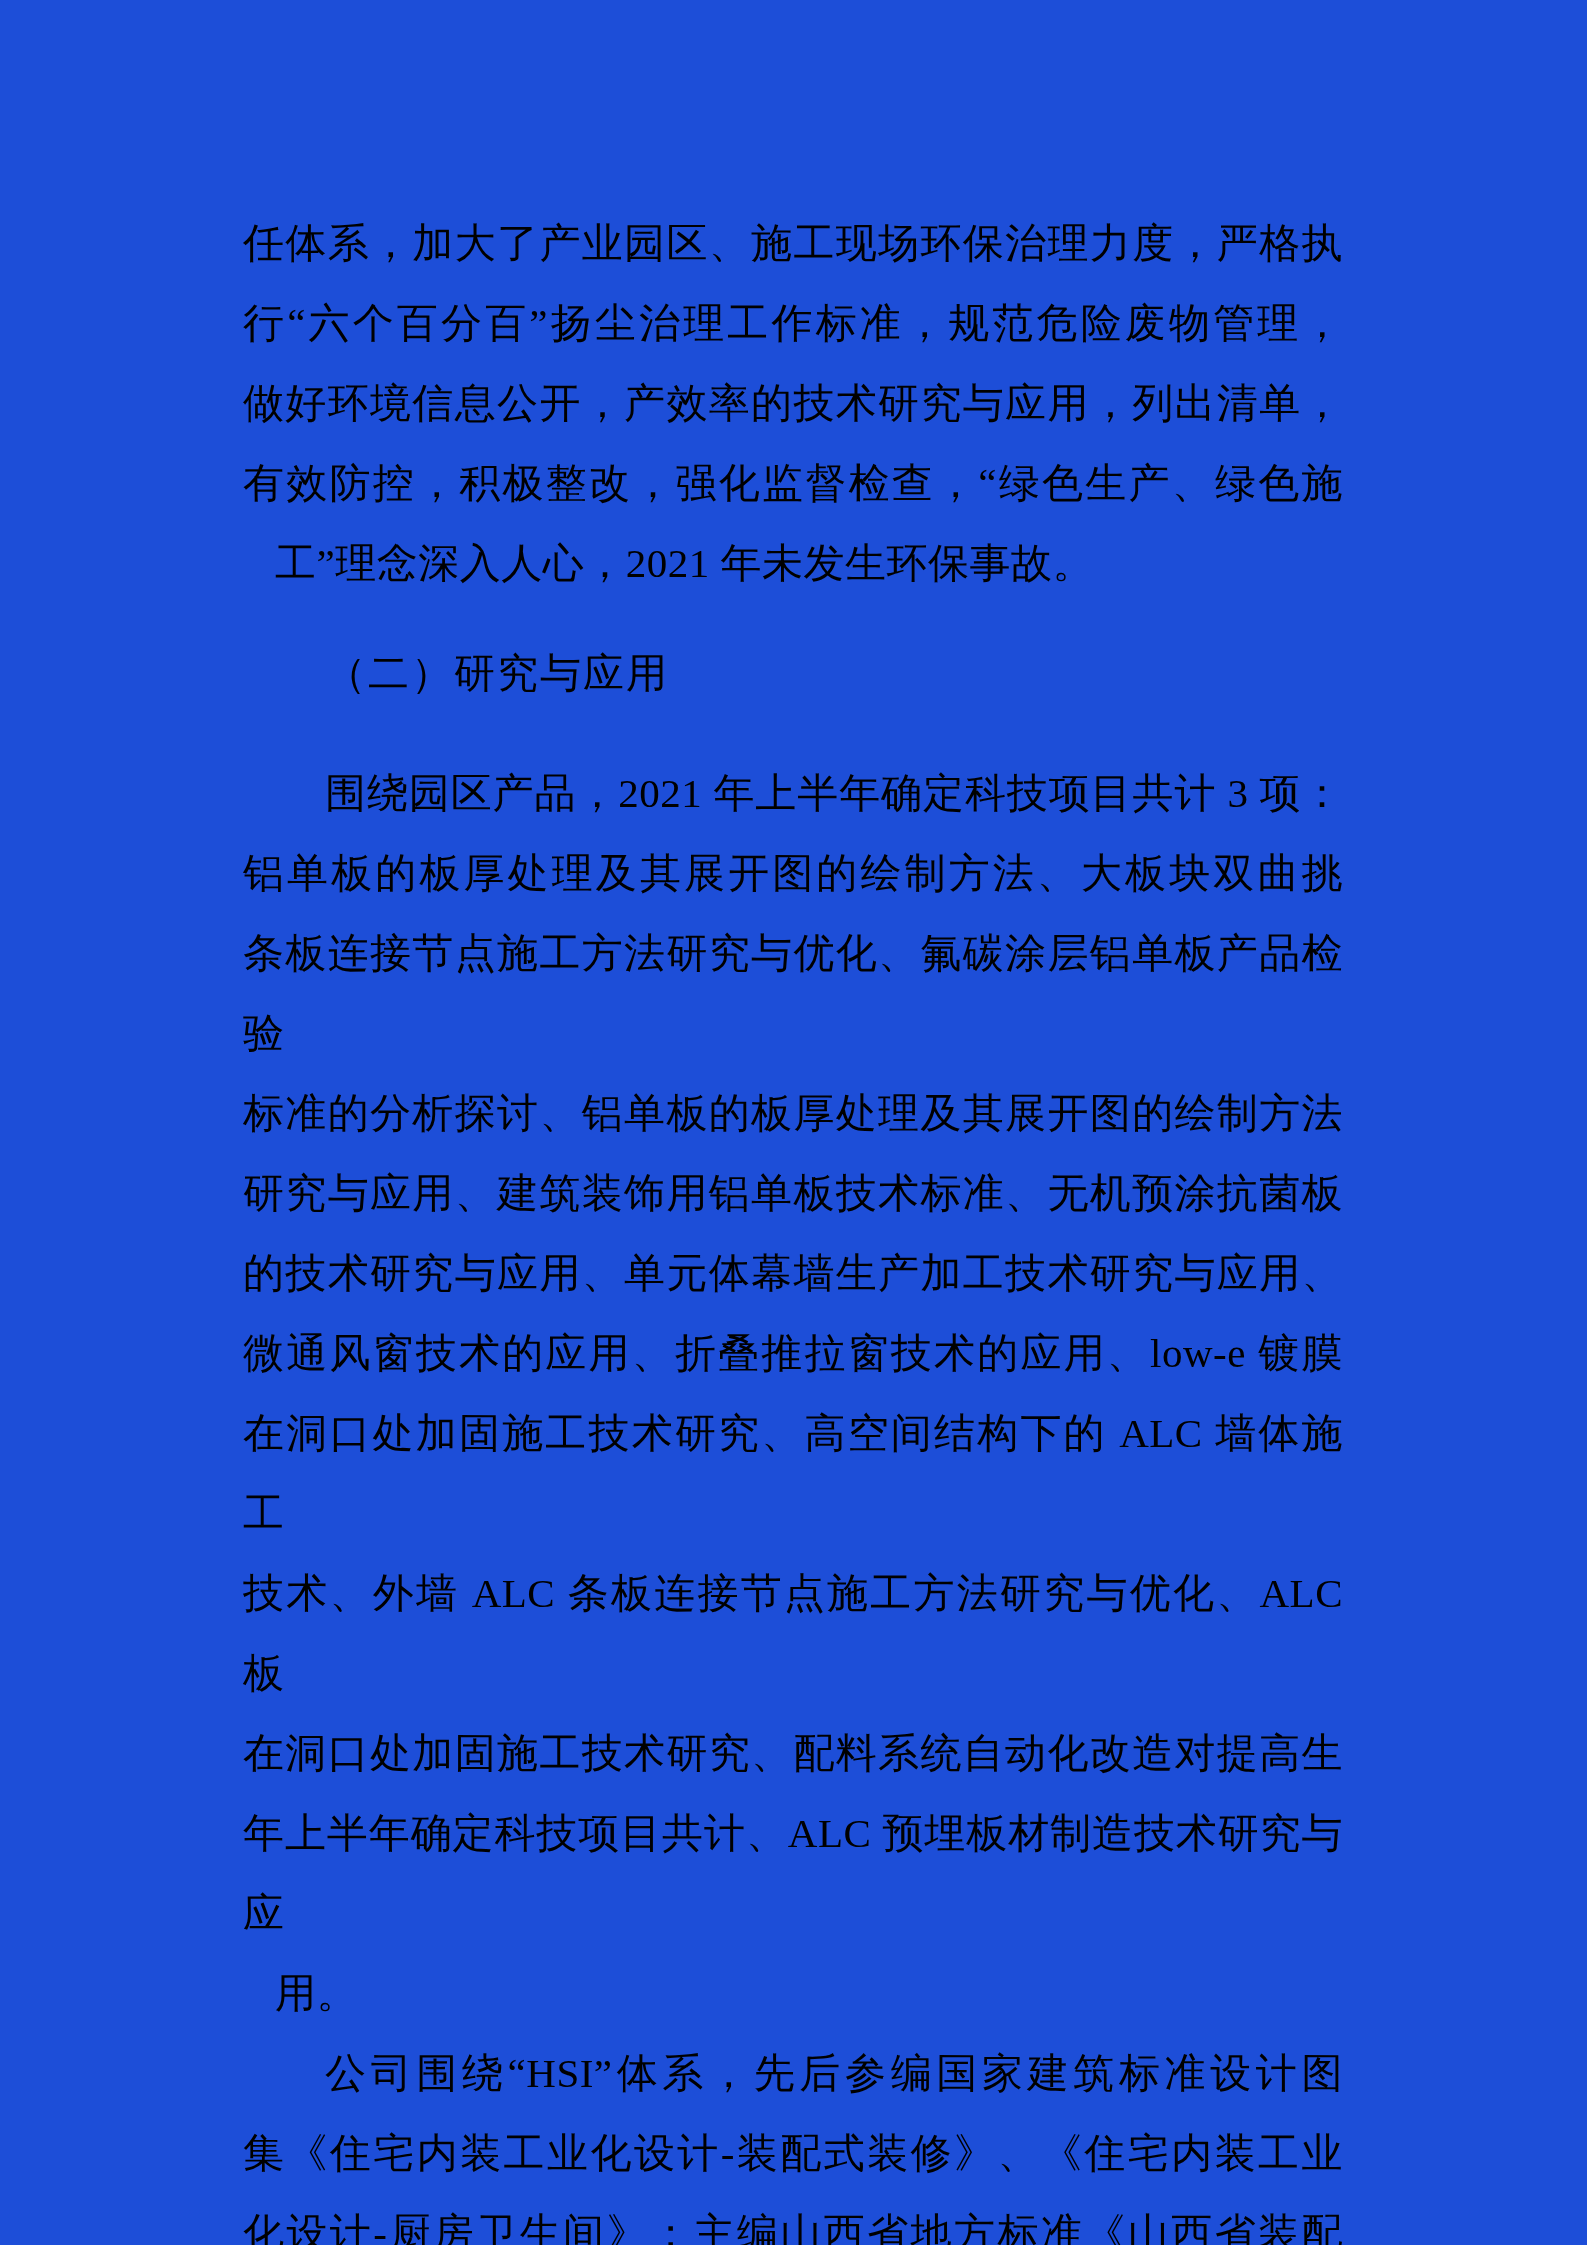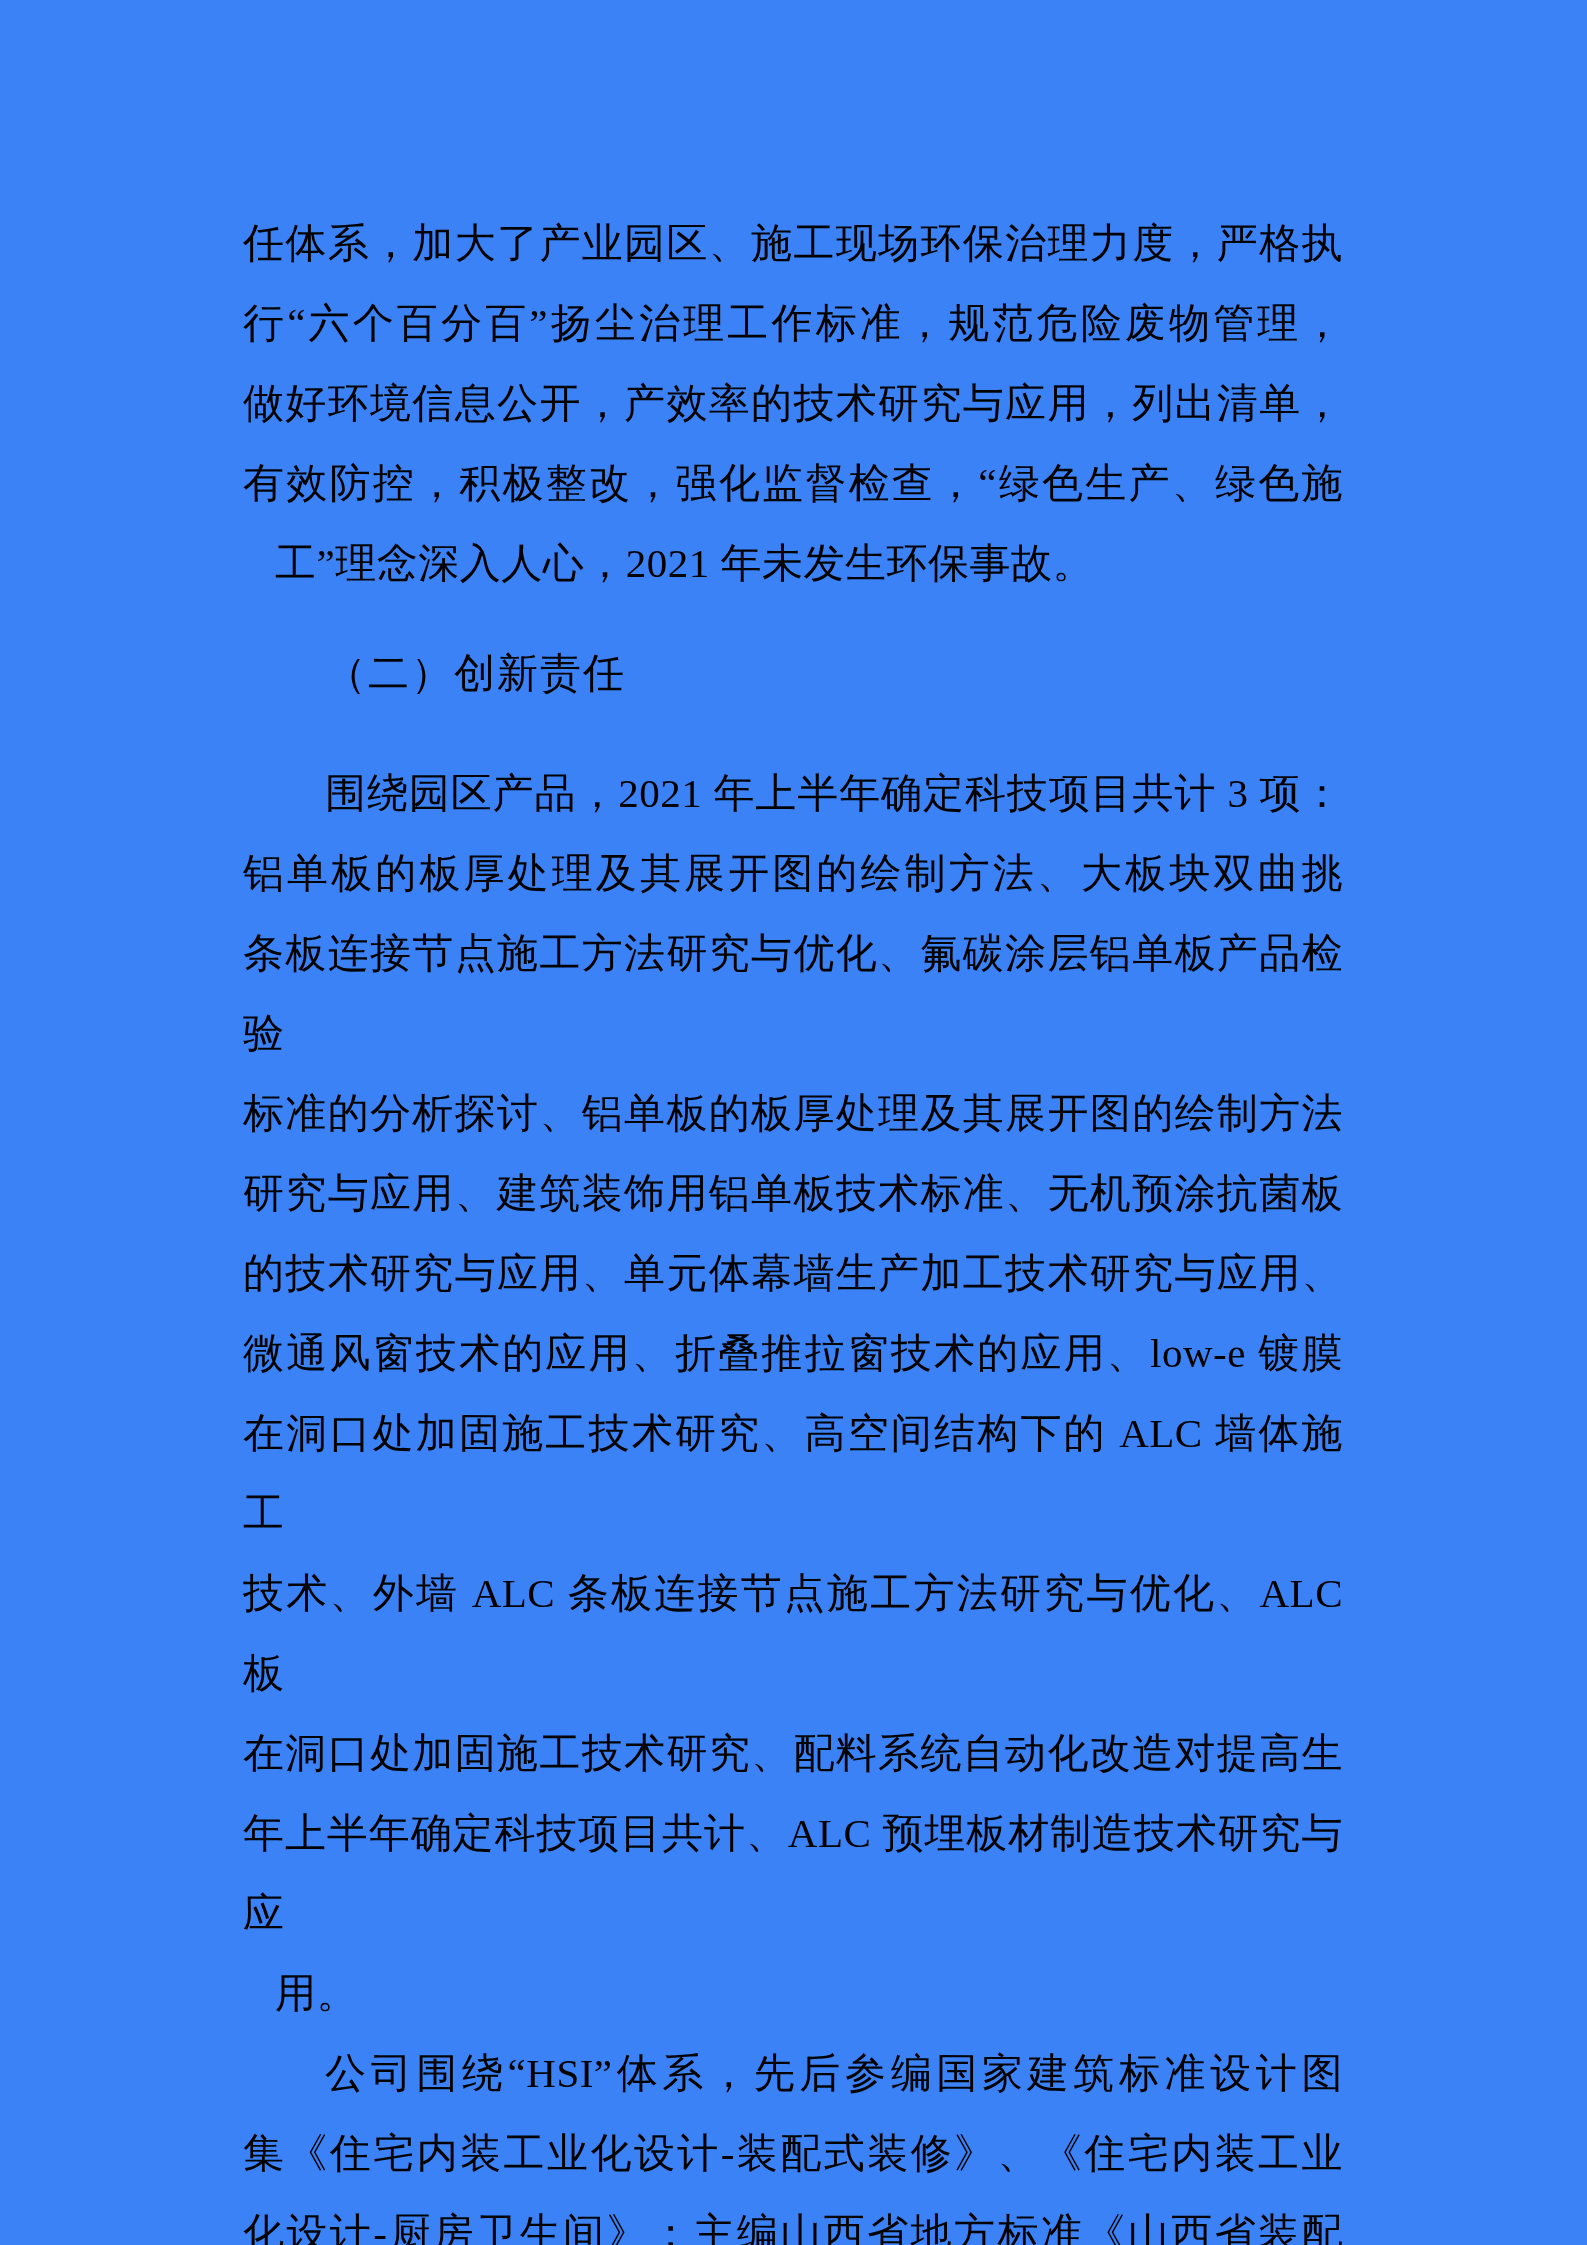--- a/index.html
+++ b/index.html
@@ -5,21 +5,21 @@
   html, body {
     margin: 0;
     padding: 0;
     background: #e8e8e8;
   }
   .page {
     position: relative;
     width: 1587px;
     height: 2245px;
     margin: 0 auto;
-    background: #3b82f6;
+    background: #1d4ed8;
     color: #000000;
     font-family: "Liberation Serif", "DejaVu Serif", serif;
     overflow: hidden;
   }
   .content {
     position: absolute;
     left: 243px;
     top: 203px;
     width: 1100px;
   }
@@ -57,21 +57,21 @@
   <div class="content">
 
     <div class="para">
       <div class="line">任体系，加大了产业园区、施工现场环保治理力度，严格执</div>
       <div class="line">行“六个百分百”扬尘治理工作标准，规范危险废物管理，</div>
       <div class="line">做好环境信息公开，产效率的技术研究与应用，列出清单，</div>
       <div class="line">有效防控，积极整改，强化监督检查，“绿色生产、绿色施</div>
       <div class="line lastline">工”理念深入人心，2021 年未发生环保事故。</div>
     </div>
 
-    <div class="heading">（二）创新责任</div>
+    <div class="heading">（二）研究与应用</div>
 
     <div class="para">
       <div class="line indent">围绕园区产品，2021 年上半年确定科技项目共计 3 项：</div>
       <div class="line">铝单板的板厚处理及其展开图的绘制方法、大板块双曲挑</div>
       <div class="line">条板连接节点施工方法研究与优化、氟碳涂层铝单板产品检验</div>
       <div class="line">标准的分析探讨、铝单板的板厚处理及其展开图的绘制方法</div>
       <div class="line">研究与应用、建筑装饰用铝单板技术标准、无机预涂抗菌板</div>
       <div class="line">的技术研究与应用、单元体幕墙生产加工技术研究与应用、</div>
       <div class="line">微通风窗技术的应用、折叠推拉窗技术的应用、low-e 镀膜</div>
       <div class="line">在洞口处加固施工技术研究、高空间结构下的 ALC 墙体施工</div>

